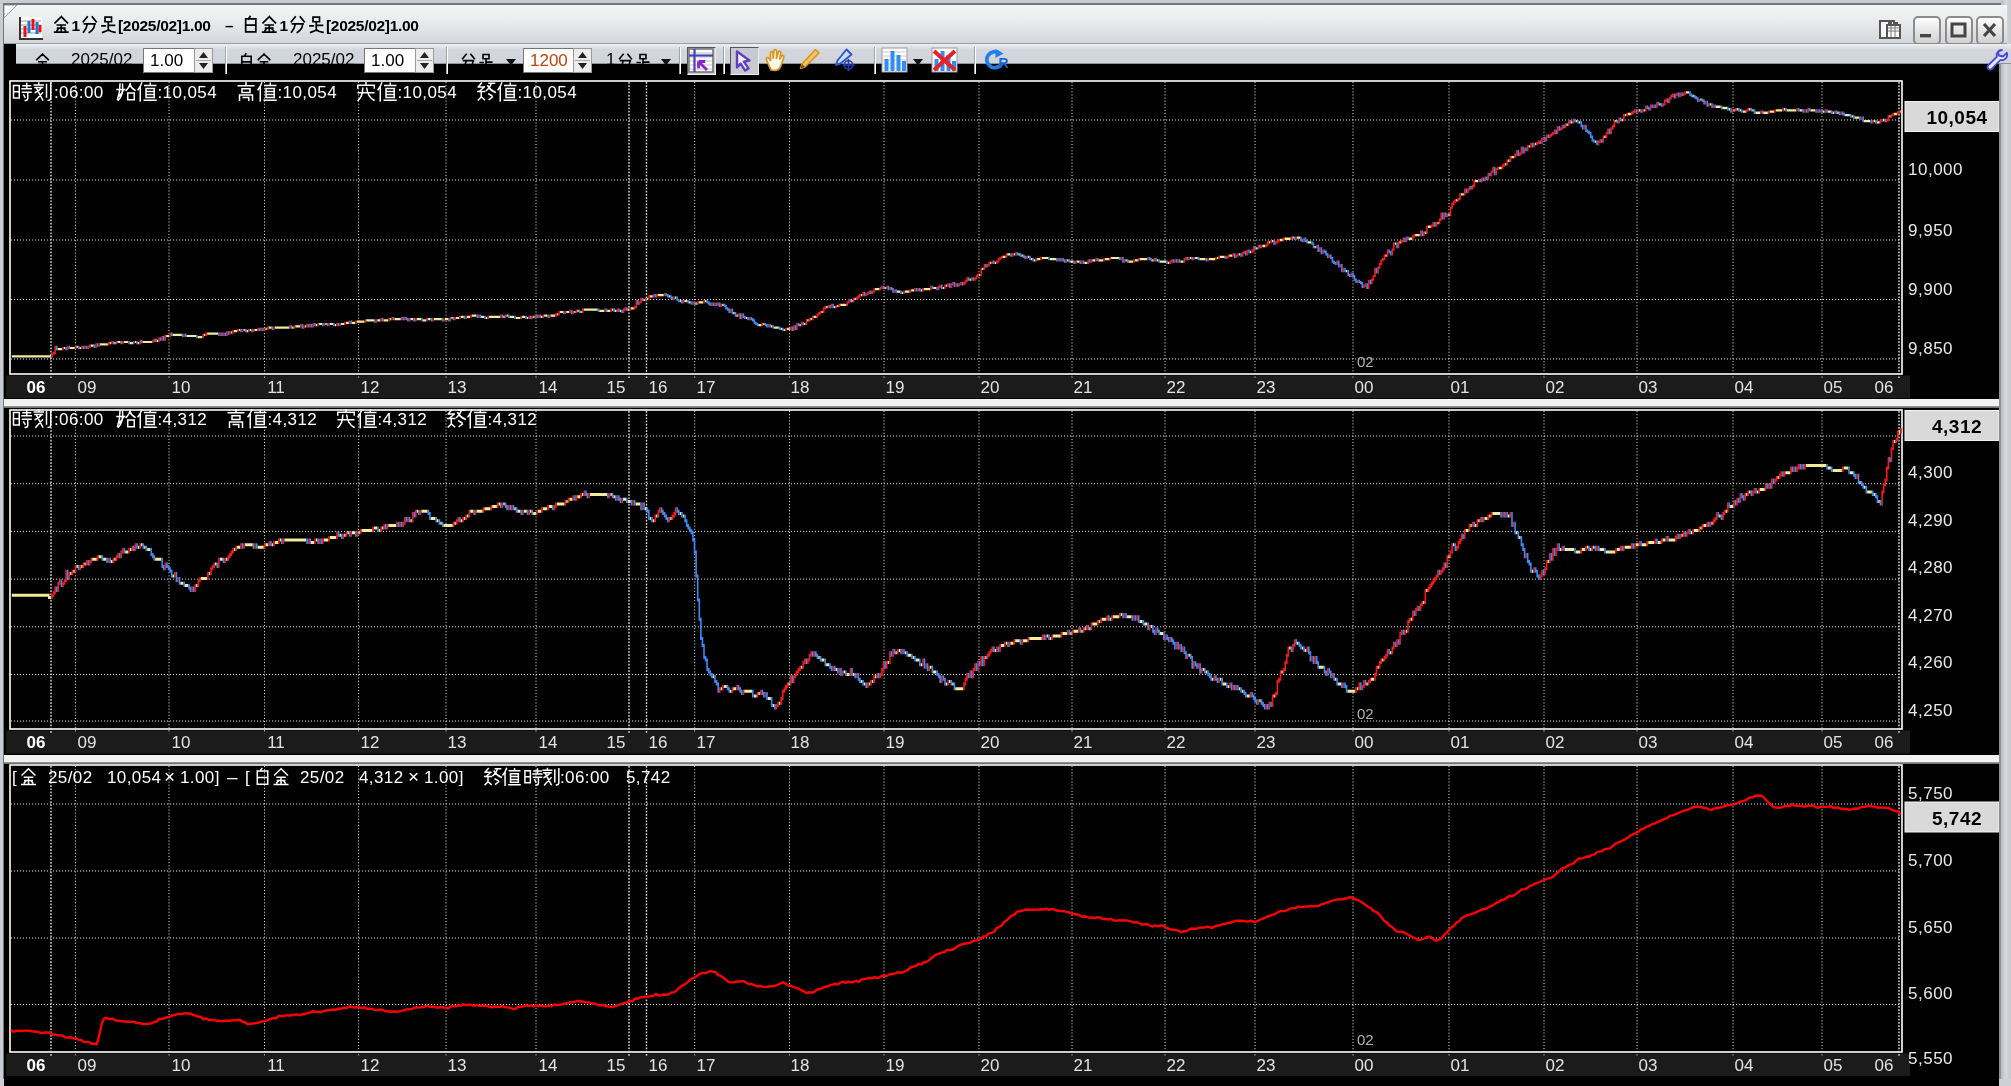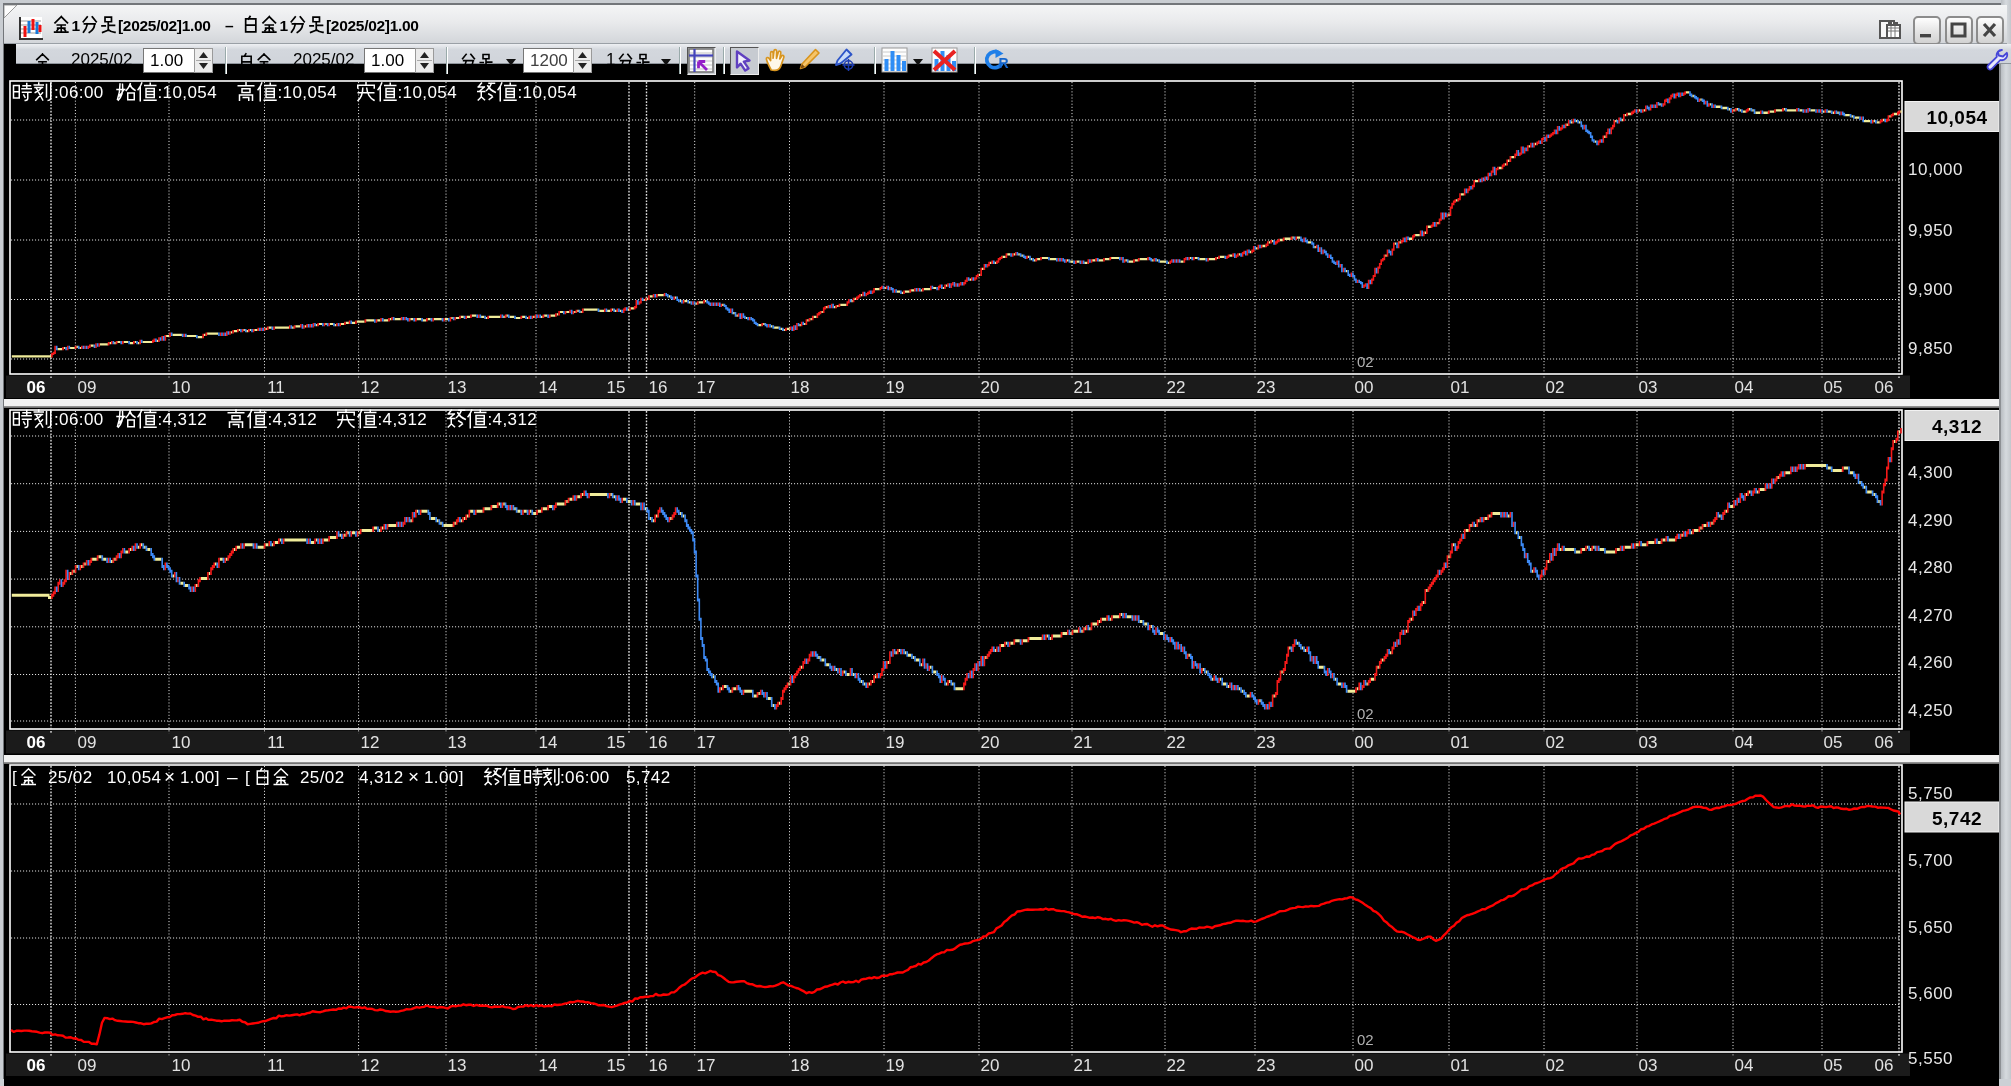--- a/index.html
+++ b/index.html
@@ -150,21 +150,21 @@
         <use href="#g-pun"></use>
       </g>
       <g transform="translate(17.5 1.0) scale(1.062)" fill="none" stroke="#000" stroke-width="1.51" stroke-linecap="square">
         <use href="#g-soku"></use>
       </g>
     </svg>
     <svg width="12" height="10" viewBox="0 0 12 10" style="position:absolute;left:489px;top:13px">
       <path d="M1 2 H11 L6 8.5 Z" fill="#111"></path>
     </svg>
     <div style="position:absolute;left:507px;top:4px;width:50px;height:25px;background:#fff;border:1px solid #777;border-right:none;">
-      <span style="position:absolute;left:6px;top:2px;font-size:17px;color:#404040;">1200</span>
+      <span style="position:absolute;left:6px;top:2px;font-size:17px;color:#c2410c;">1200</span>
     </div>
     <div style="position:absolute;left:557px;top:4px;width:19px;height:25px;background:#ececec;border:1px solid #9a9a9a;"><svg width="17" height="23" viewBox="0 0 17 23">
         <path d="M8.5 3 L13 9 H4 Z" fill="#222"></path>
         <path d="M8.5 20 L13 14 H4 Z" fill="#222"></path>
         <line x1="1" y1="11.5" x2="16" y2="11.5" stroke="#aaa"></line>
       </svg></div>
     <span style="position:absolute;left:590px;top:6px;font-size:17px;color:#000;">1</span>
     <svg width="40" height="20" viewBox="0 0 40 20" style="position:absolute;left:601px;top:8px">
       <g transform="translate(0.0 1.0) scale(1.062)" fill="none" stroke="#000" stroke-width="1.51" stroke-linecap="square">
         <use href="#g-pun"></use>

